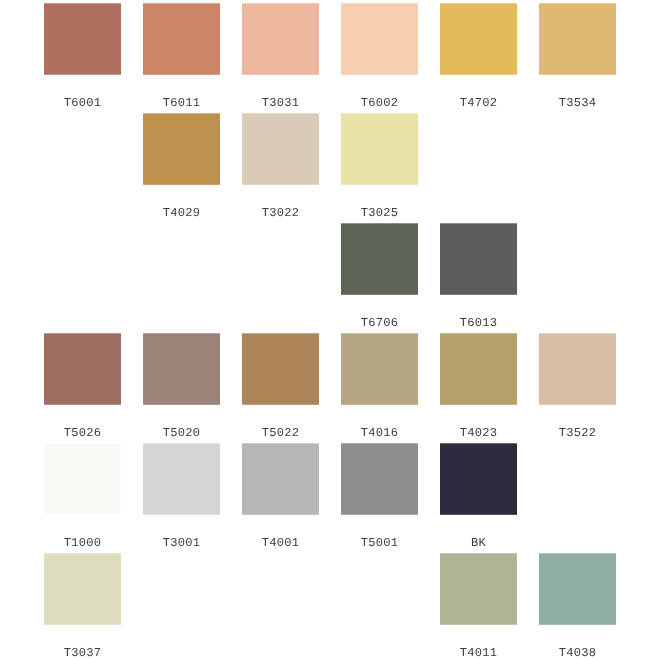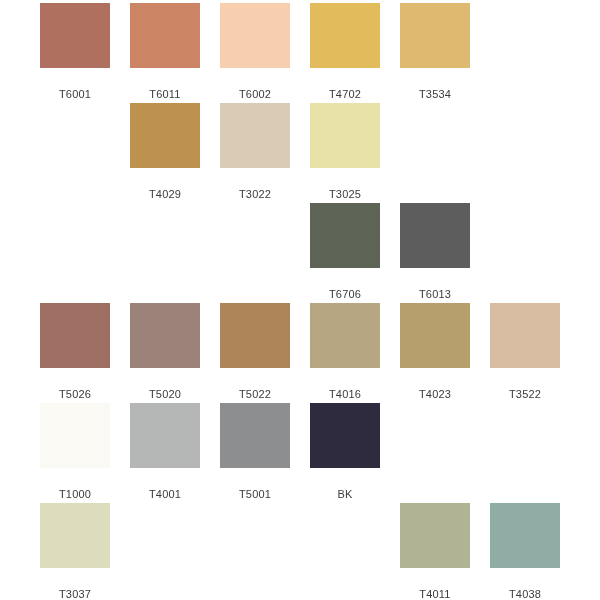--- a/index.html
+++ b/index.html
@@ -45,35 +45,39 @@
     background-clip: padding-box;
   }
   .swatch-label {
     margin-top: 20px;
     font-size: 11px;
     line-height: 12px;
     color: #3b3b3b;
     text-align: left;
     letter-spacing: 0.2px;
     white-space: nowrap;
-    font-family: Liberation Sans, sans-serif;
+    font-family: Liberation Mono, monospace;
   }
 </style>
 </head>
 <body>
 
 <div id="swatch-chart" style="background: rgb(255, 255, 255);">
     <div class="swatch-row">
       <div class="swatch-cell">
         <div class="swatch-chip" title="T6001" style="background: rgb(176, 112, 95);"></div>
         <div class="swatch-label">T6001</div>
       </div>
       <div class="swatch-cell">
         <div class="swatch-chip" title="T6011" style="background: rgb(203, 133, 100);"></div>
         <div class="swatch-label">T6011</div>
+      </div>
+      <div class="swatch-cell">
+        <div class="swatch-chip" title="T3031" style="background: rgb(238, 184, 159);"></div>
+        <div class="swatch-label">T3031</div>
       </div>
       <div class="swatch-cell">
         <div class="swatch-chip" title="T6002" style="background: rgb(247, 207, 175);"></div>
         <div class="swatch-label">T6002</div>
       </div>
       <div class="swatch-cell">
         <div class="swatch-chip" title="T4702" style="background: rgb(226, 187, 92);"></div>
         <div class="swatch-label">T4702</div>
       </div>
       <div class="swatch-cell">
@@ -135,20 +139,24 @@
         <div class="swatch-chip" title="T3522" style="background: rgb(216, 189, 162);"></div>
         <div class="swatch-label">T3522</div>
       </div>
     </div>
     <div class="swatch-row">
       <div class="swatch-cell">
         <div class="swatch-chip" title="T1000" style="background: rgb(250, 249, 244);"></div>
         <div class="swatch-label">T1000</div>
       </div>
       <div class="swatch-cell">
+        <div class="swatch-chip" title="T3001" style="background: rgb(213, 214, 212);"></div>
+        <div class="swatch-label">T3001</div>
+      </div>
+      <div class="swatch-cell">
         <div class="swatch-chip" title="T4001" style="background: rgb(181, 183, 182);"></div>
         <div class="swatch-label">T4001</div>
       </div>
       <div class="swatch-cell">
         <div class="swatch-chip" title="T5001" style="background: rgb(140, 142, 144);"></div>
         <div class="swatch-label">T5001</div>
       </div>
       <div class="swatch-cell">
         <div class="swatch-chip" title="BK" style="background: rgb(46, 43, 63);"></div>
         <div class="swatch-label">BK</div>

